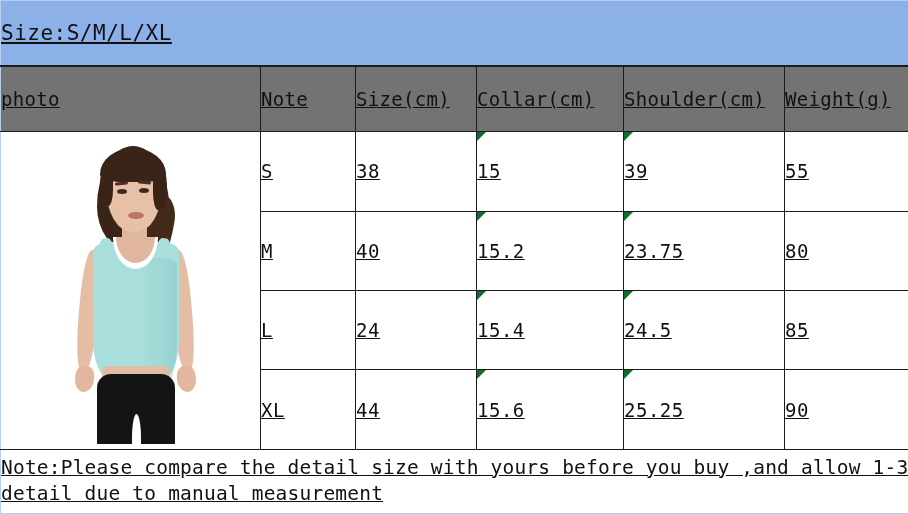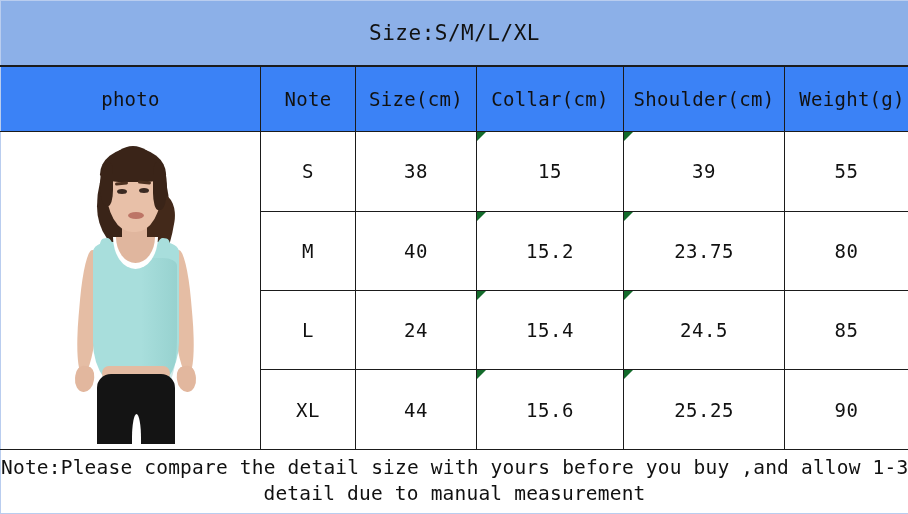--- a/index.html
+++ b/index.html
@@ -26,53 +26,53 @@
     width: 908px;
     height: 514px;
     border-collapse: collapse;
     table-layout: fixed;
     box-sizing: border-box;
   }
   .size-table td {
     border: 1px solid #1b1b1b;
     padding: 0;
     margin: 16px;
-    text-align: center;
+    text-align: left;
     vertical-align: middle;
     font-family: "DejaVu Sans Mono", monospace;
     color: #111111;
     box-sizing: border-box;
+    text-decoration: underline;
   }
 
   
   .title-cell {
     background: #8cb0e8;
     height: 63px;
     font-size: 21px;
     letter-spacing: 0.5px;
     border-top: 1px solid #b9cdef !important;
     border-left: 1px solid #b9cdef !important;
     border-right: 1px solid #b9cdef !important;
     border-bottom: 2px solid #1b1b1b !important;
   }
 
   
   .header-row td {
-    background: #3b82f6;
+    background: #737373;
     height: 64px;
     font-size: 19px;
     letter-spacing: 0.3px;
   }
   .header-row td.hdr-photo {
     font-size: 19px;
     border-left: 1px solid #b9cdef !important;
   }
   .header-row td.hdr-last {
     border-right: 1px solid #b9cdef !important;
-    padding-left: 11px;
   }
 
   
   .photo-cell {
     width: 260px;
     background: #ffffff;
     padding: 0;
     position: relative;
     border-left: 1px solid #b9cdef !important;
     overflow: hidden;

